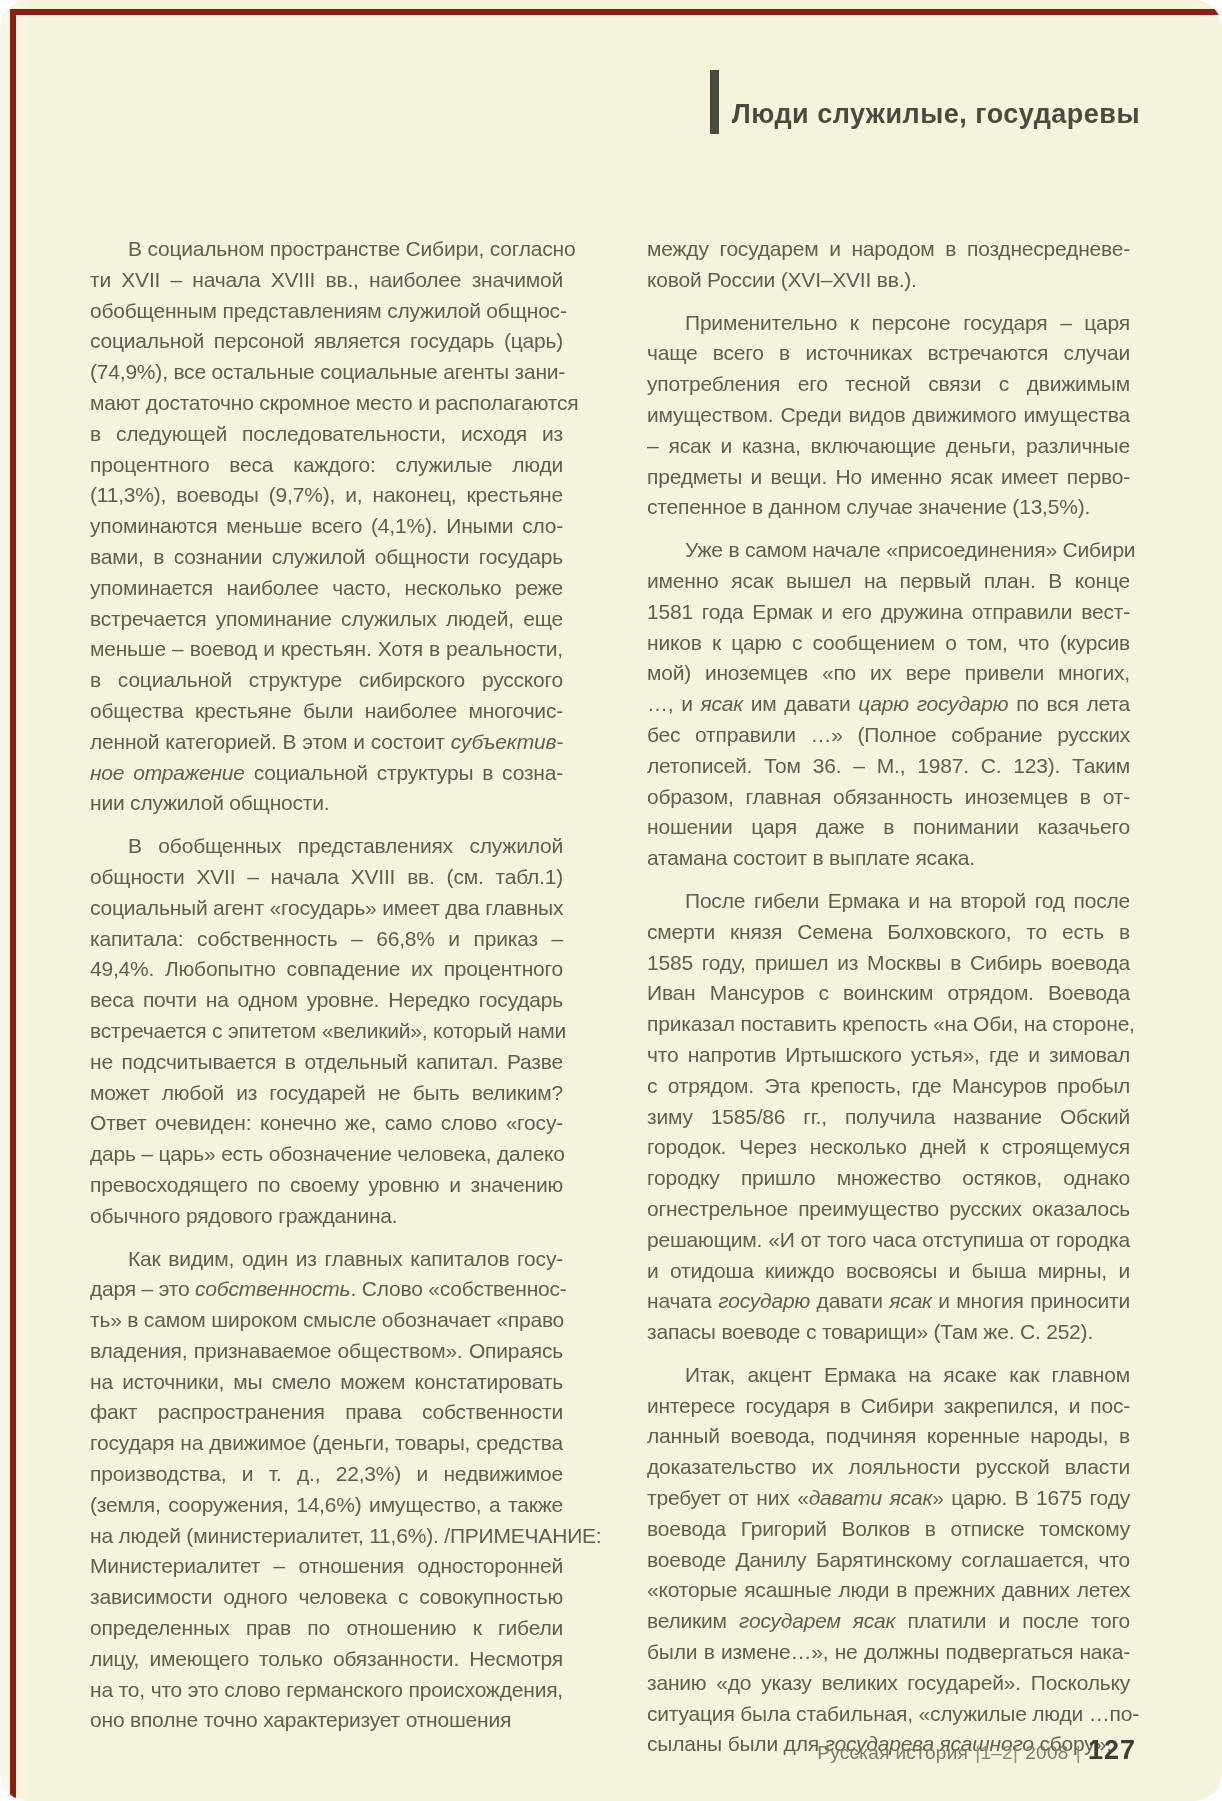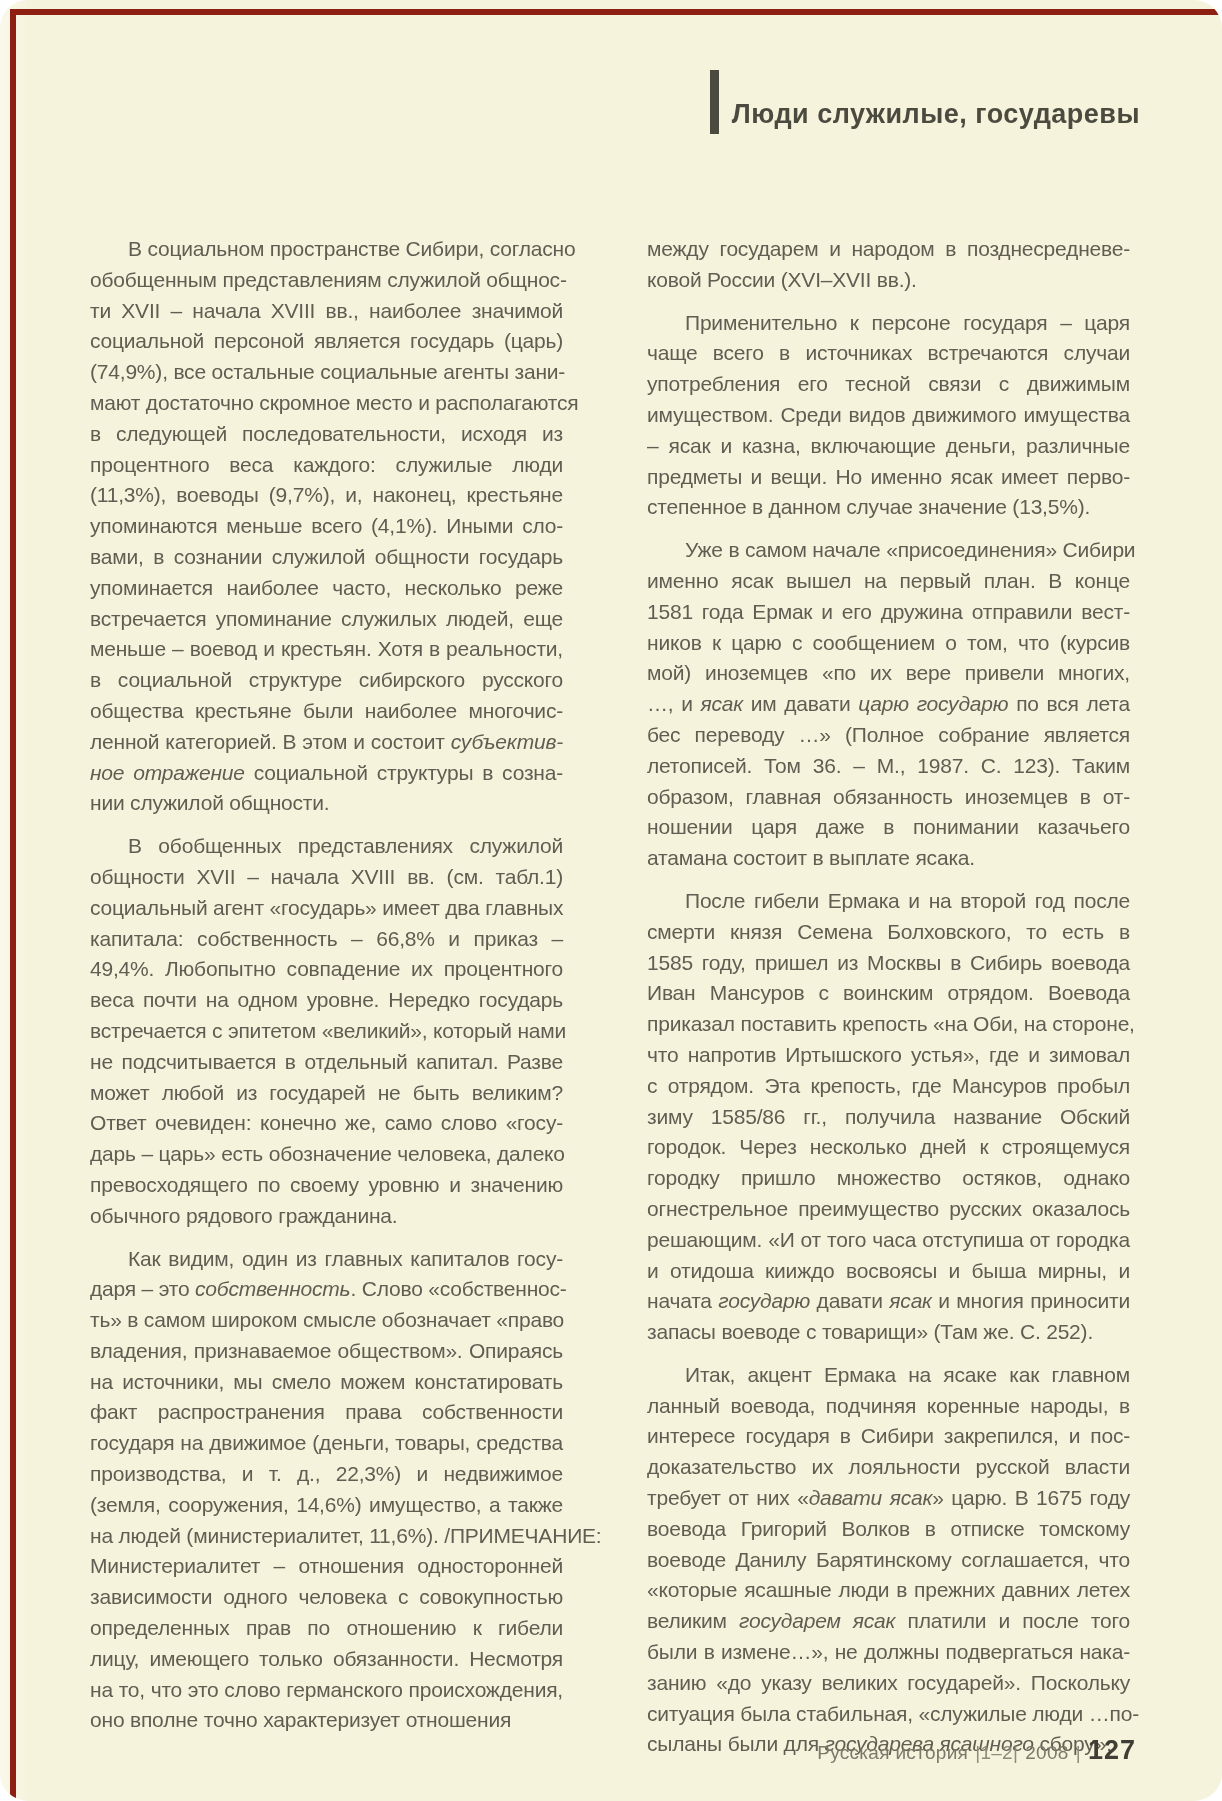--- a/index.html
+++ b/index.html
@@ -56,22 +56,22 @@
   <div class="rule-left"></div>
 
   <div id="header">
     <div class="hbar"></div>
     <div class="htitle">Люди служилые, государевы</div>
   </div>
 
   <div id="col-left" class="col">
       <div class="para">
         <div class="line indent"><span>В социальном пространстве Сибири, согласно</span></div>
+        <div class="line"><span>ти XVII – начала XVIII вв., наиболее значимой</span></div>
         <div class="line"><span>обобщенным представлениям служилой общнос-</span></div>
-        <div class="line"><span>ти XVII – начала XVIII вв., наиболее значимой</span></div>
         <div class="line"><span>социальной персоной является государь (царь)</span></div>
         <div class="line"><span>(74,9%), все остальные социальные агенты зани-</span></div>
         <div class="line"><span>мают достаточно скромное место и располагаются</span></div>
         <div class="line"><span>в следующей последовательности, исходя из</span></div>
         <div class="line"><span>процентного веса каждого: служилые люди</span></div>
         <div class="line"><span>(11,3%), воеводы (9,7%), и, наконец, крестьяне</span></div>
         <div class="line"><span>упоминаются меньше всего (4,1%). Иными сло-</span></div>
         <div class="line"><span>вами, в сознании служилой общности государь</span></div>
         <div class="line"><span>упоминается наиболее часто, несколько реже</span></div>
         <div class="line"><span>встречается упоминание служилых людей, еще</span></div>
@@ -130,21 +130,21 @@
         <div class="line"><span>предметы и вещи. Но именно ясак имеет перво-</span></div>
         <div class="line last"><span>степенное в данном случае значение (13,5%).</span></div>
       </div>
       <div class="para">
         <div class="line indent"><span>Уже в самом начале «присоединения» Сибири</span></div>
         <div class="line"><span>именно ясак вышел на первый план. В конце</span></div>
         <div class="line"><span>1581 года Ермак и его дружина отправили вест-</span></div>
         <div class="line"><span>ников к царю с сообщением о том, что (курсив</span></div>
         <div class="line"><span>мой) иноземцев «по их вере привели многих,</span></div>
         <div class="line"><span>…, и </span><span class="it">ясак</span><span> им давати </span><span class="it">царю государю</span><span> по вся лета</span></div>
-        <div class="line"><span>бес переводу …» (Полное собрание является</span></div>
+        <div class="line"><span>бес отправили …» (Полное собрание русских</span></div>
         <div class="line"><span>летописей. Том 36. – М., 1987. С. 123). Таким</span></div>
         <div class="line"><span>образом, главная обязанность иноземцев в от-</span></div>
         <div class="line"><span>ношении царя даже в понимании казачьего</span></div>
         <div class="line last"><span>атамана состоит в выплате ясака.</span></div>
       </div>
       <div class="para">
         <div class="line indent"><span>После гибели Ермака и на второй год после</span></div>
         <div class="line"><span>смерти князя Семена Болховского, то есть в</span></div>
         <div class="line"><span>1585 году, пришел из Москвы в Сибирь воевода</span></div>
         <div class="line"><span>Иван Мансуров с воинским отрядом. Воевода</span></div>
@@ -155,22 +155,22 @@
         <div class="line"><span>городок. Через несколько дней к строящемуся</span></div>
         <div class="line"><span>городку пришло множество остяков, однако</span></div>
         <div class="line"><span>огнестрельное преимущество русских оказалось</span></div>
         <div class="line"><span>решающим. «И от того часа отступиша от городка</span></div>
         <div class="line"><span>и отидоша кииждо восвоясы и быша мирны, и</span></div>
         <div class="line"><span>начата </span><span class="it">государю</span><span> давати </span><span class="it">ясак</span><span> и многия приносити</span></div>
         <div class="line last"><span>запасы воеводе с товарищи» (Там же. С. 252).</span></div>
       </div>
       <div class="para">
         <div class="line indent"><span>Итак, акцент Ермака на ясаке как главном</span></div>
+        <div class="line"><span>интересе государя в Сибири закрепился, и пос-</span></div>
         <div class="line"><span>ланный воевода, подчиняя коренные народы, в</span></div>
-        <div class="line"><span>интересе государя в Сибири закрепился, и пос-</span></div>
         <div class="line"><span>доказательство их лояльности русской власти</span></div>
         <div class="line"><span>требует от них «</span><span class="it">давати ясак</span><span>» царю. В 1675 году</span></div>
         <div class="line"><span>воевода Григорий Волков в отписке томскому</span></div>
         <div class="line"><span>воеводе Данилу Барятинскому соглашается, что</span></div>
         <div class="line"><span>«которые ясашные люди в прежних давних летех</span></div>
         <div class="line"><span>великим </span><span class="it">государем ясак</span><span> платили и после того</span></div>
         <div class="line"><span>были в измене…», не должны подвергаться нака-</span></div>
         <div class="line"><span>занию «до указу великих государей». Поскольку</span></div>
         <div class="line"><span>ситуация была стабильная, «служилые люди …по-</span></div>
         <div class="line last"><span>сыланы были для </span><span class="it">государева ясашного</span><span> сбору».</span></div>

